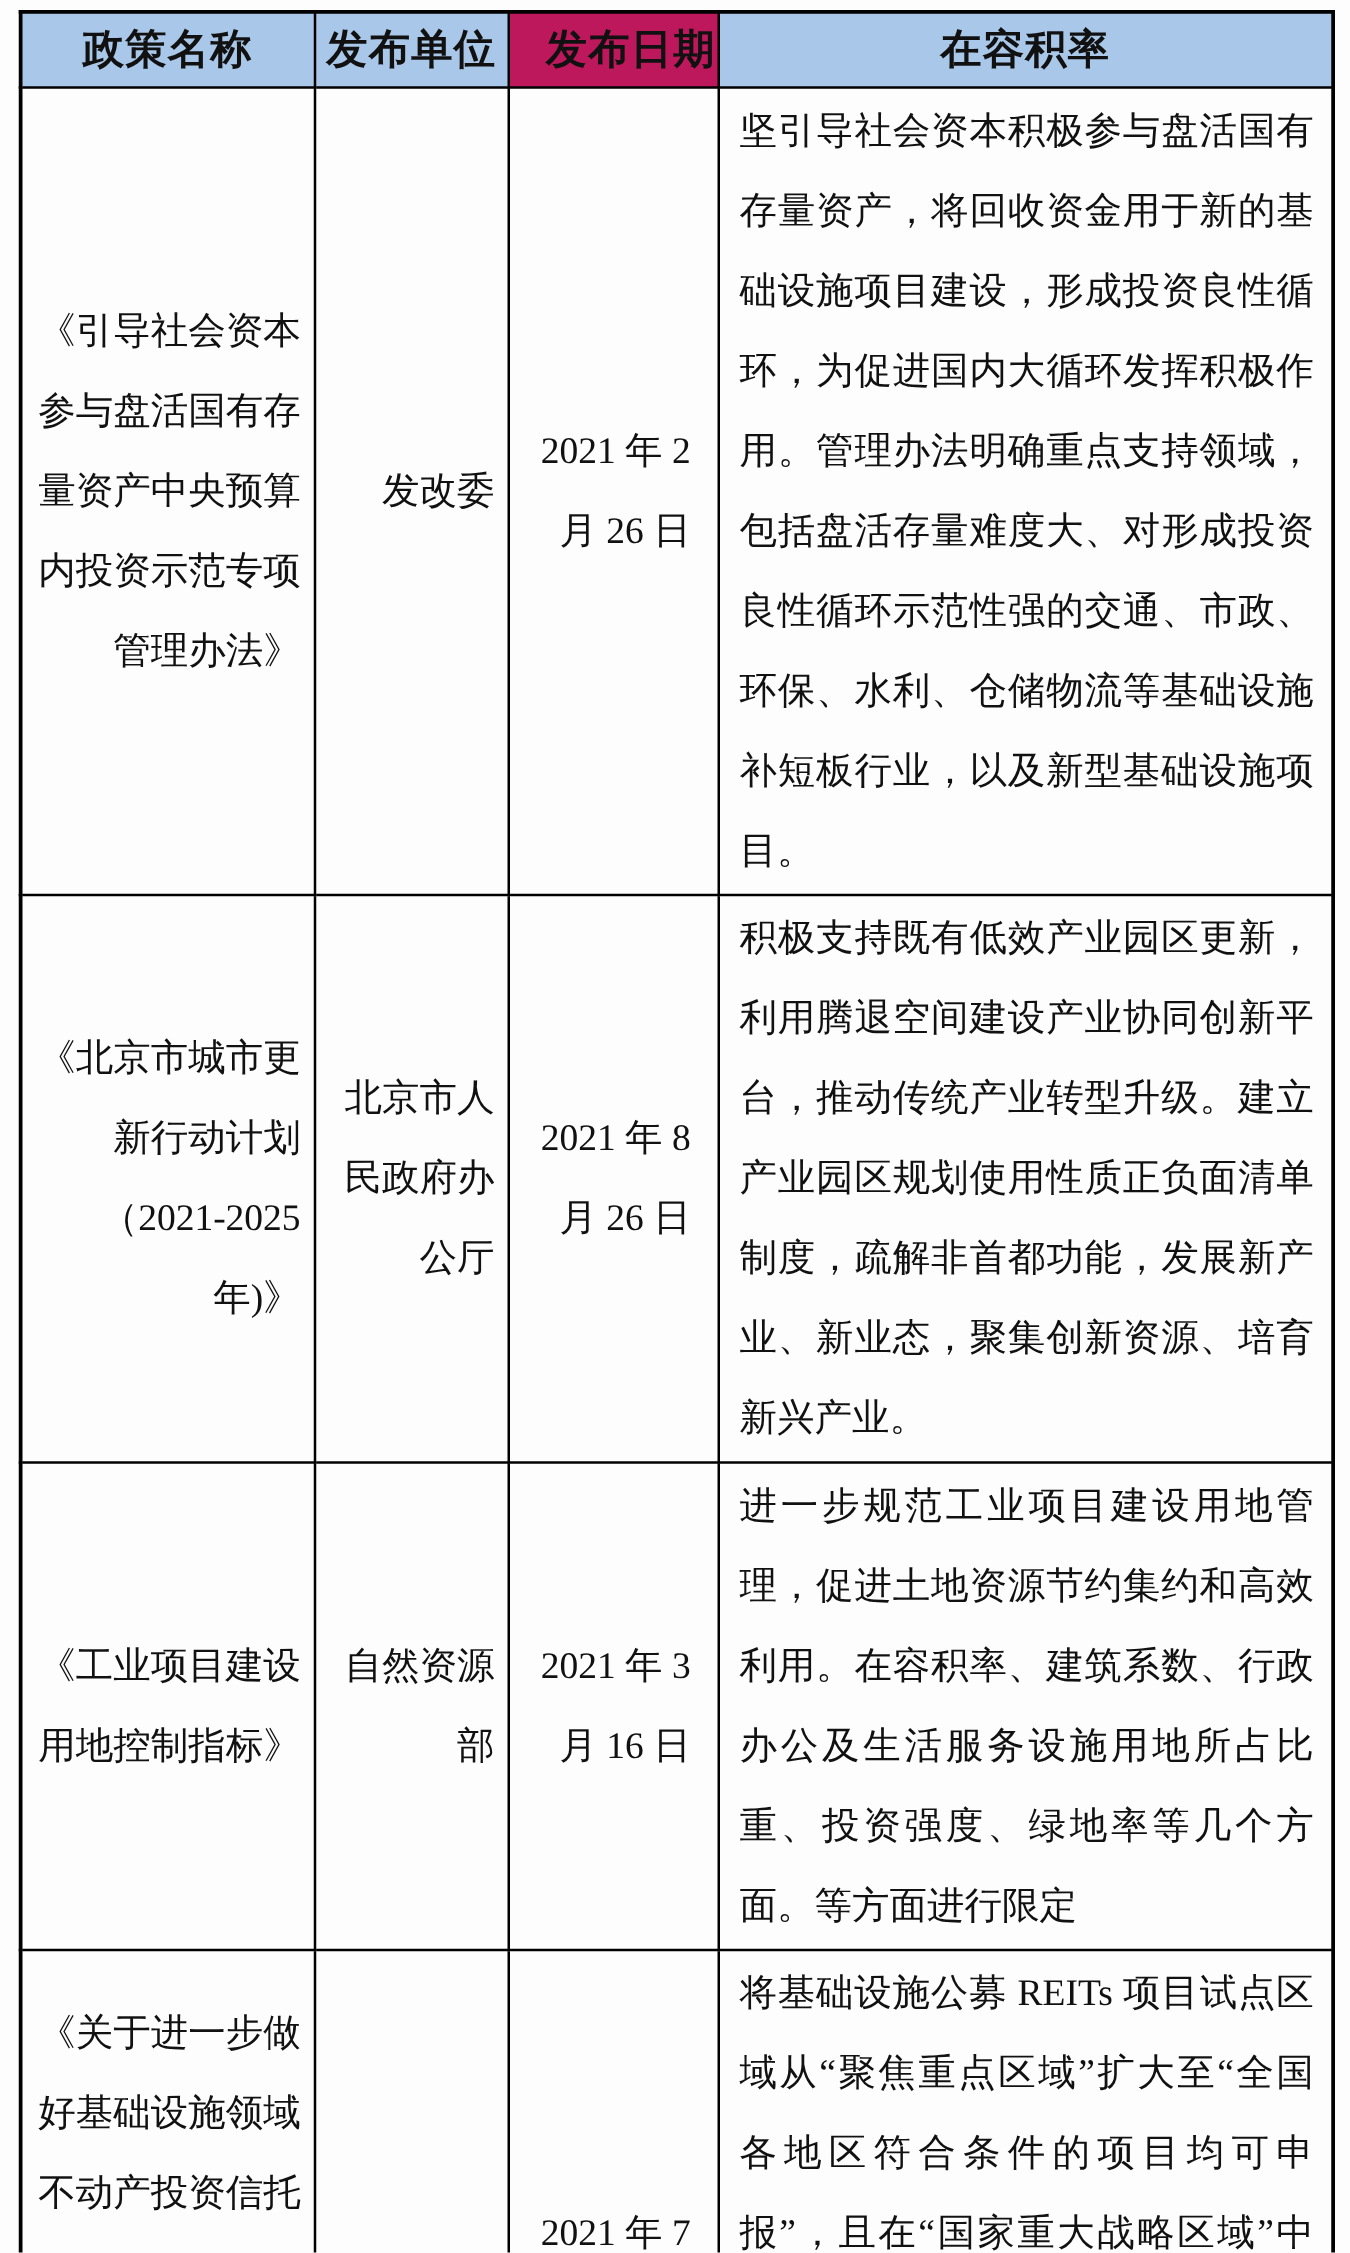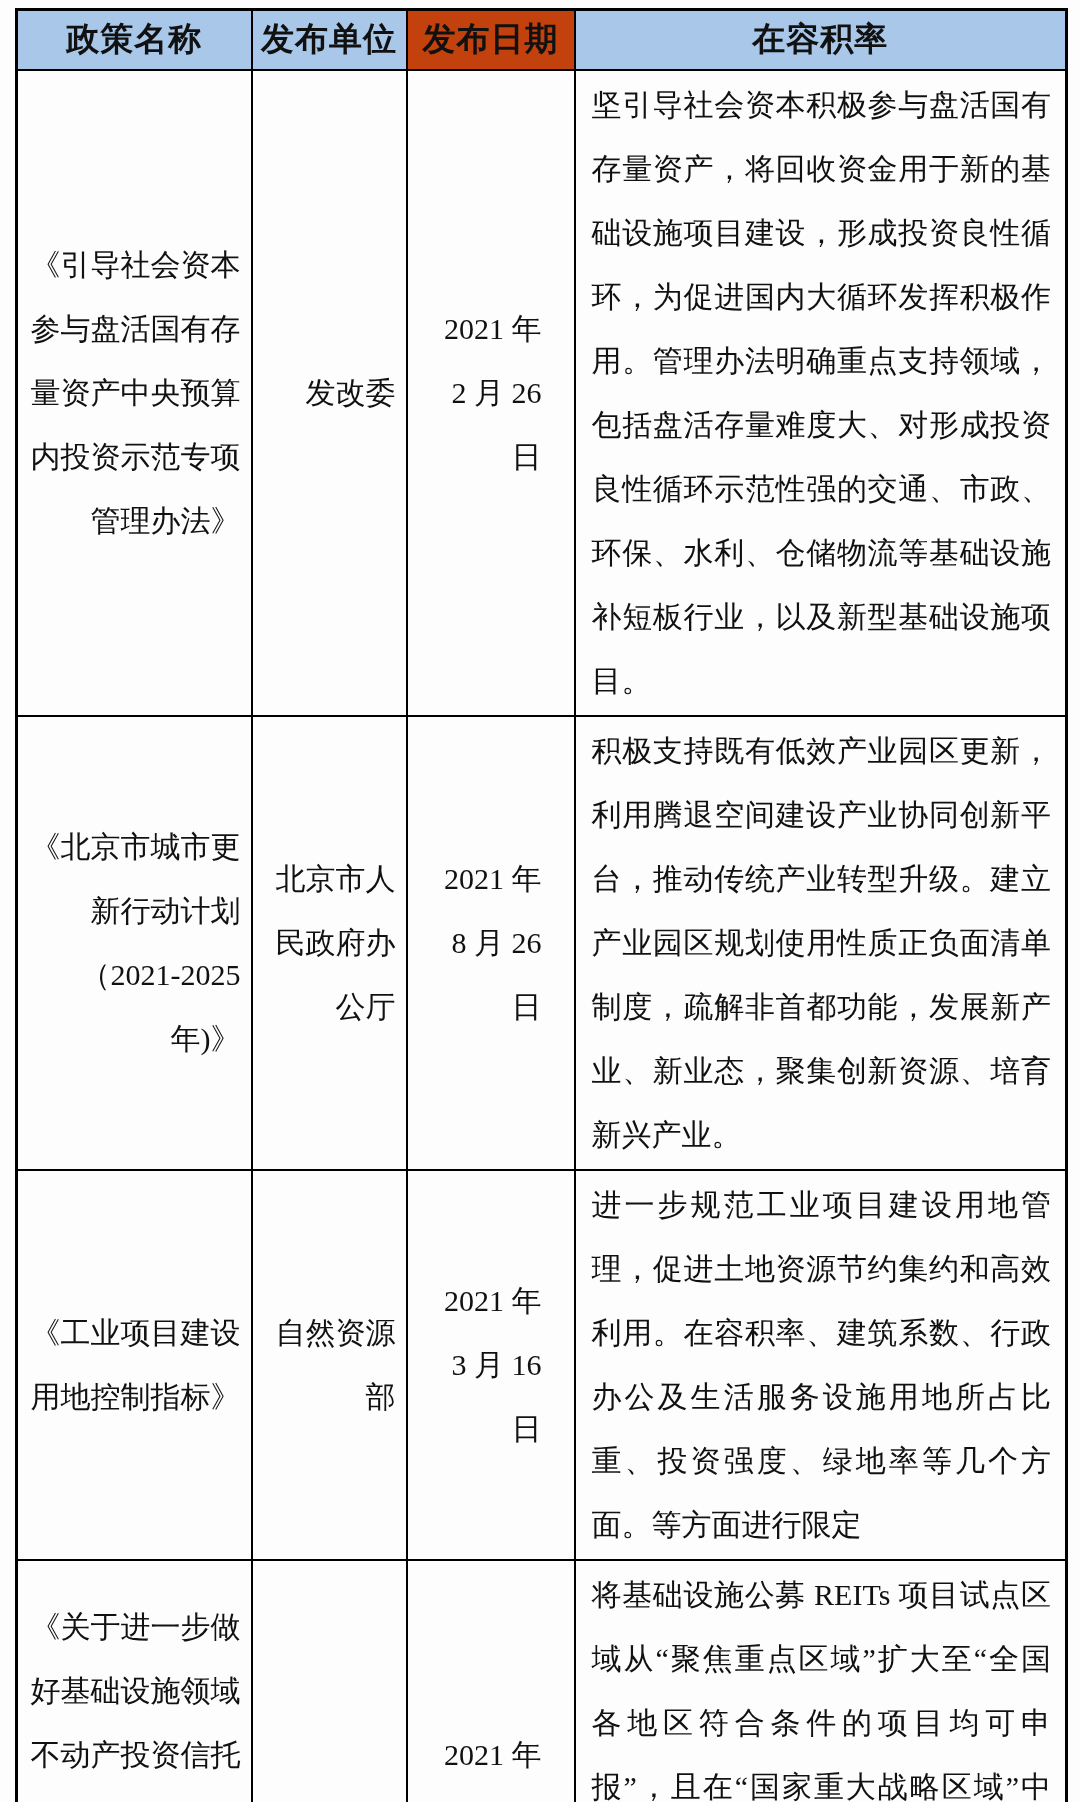--- a/index.html
+++ b/index.html
@@ -41,40 +41,40 @@
     text-align: right;
     padding: 2px 10px;
   }
   .policy-table td.content-cell {
     text-align: justify;
     text-justify: inter-ideograph;
     padding: 2px 14px 2px 16px;
     margin-left: 16px;
   }
   .policy-table td.date-cell {
-    padding: 2px 32px;
+    padding: 2px 21px;
     margin-left: 48px;
   }
 </style>
 </head>
 <body>
 
 <div class="page">
   <table class="policy-table">
     <colgroup>
       <col style="width:235px">
       <col style="width:155px">
       <col style="width:168px">
       <col style="width:492px">
     </colgroup>
     <thead>
       <tr>
         <th style="background: rgb(169, 199, 232);">政策名称</th>
         <th style="background: rgb(169, 199, 232);">发布单位</th>
-        <th style="background: #c2410c;">发布日期</th>
+        <th style="background: #be185d; text-align: right;">发布日期</th>
         <th style="background: rgb(169, 199, 232);">在容积率</th>
       </tr>
     </thead>
     <tbody id="table-body">
         <tr>
           <td class="name-cell">《引导社会资本参与盘活国有存量资产中央预算内投资示范专项管理办法》</td>
           <td class="unit-cell">发改委</td>
           <td class="date-cell">2021 年 2 月 26 日</td>
           <td class="content-cell">坚引导社会资本积极参与盘活国有存量资产，将回收资金用于新的基础设施项目建设，形成投资良性循环，为促进国内大循环发挥积极作用。管理办法明确重点支持领域，包括盘活存量难度大、对形成投资良性循环示范性强的交通、市政、环保、水利、仓储物流等基础设施补短板行业，以及新型基础设施项目。</td>
         </tr>

